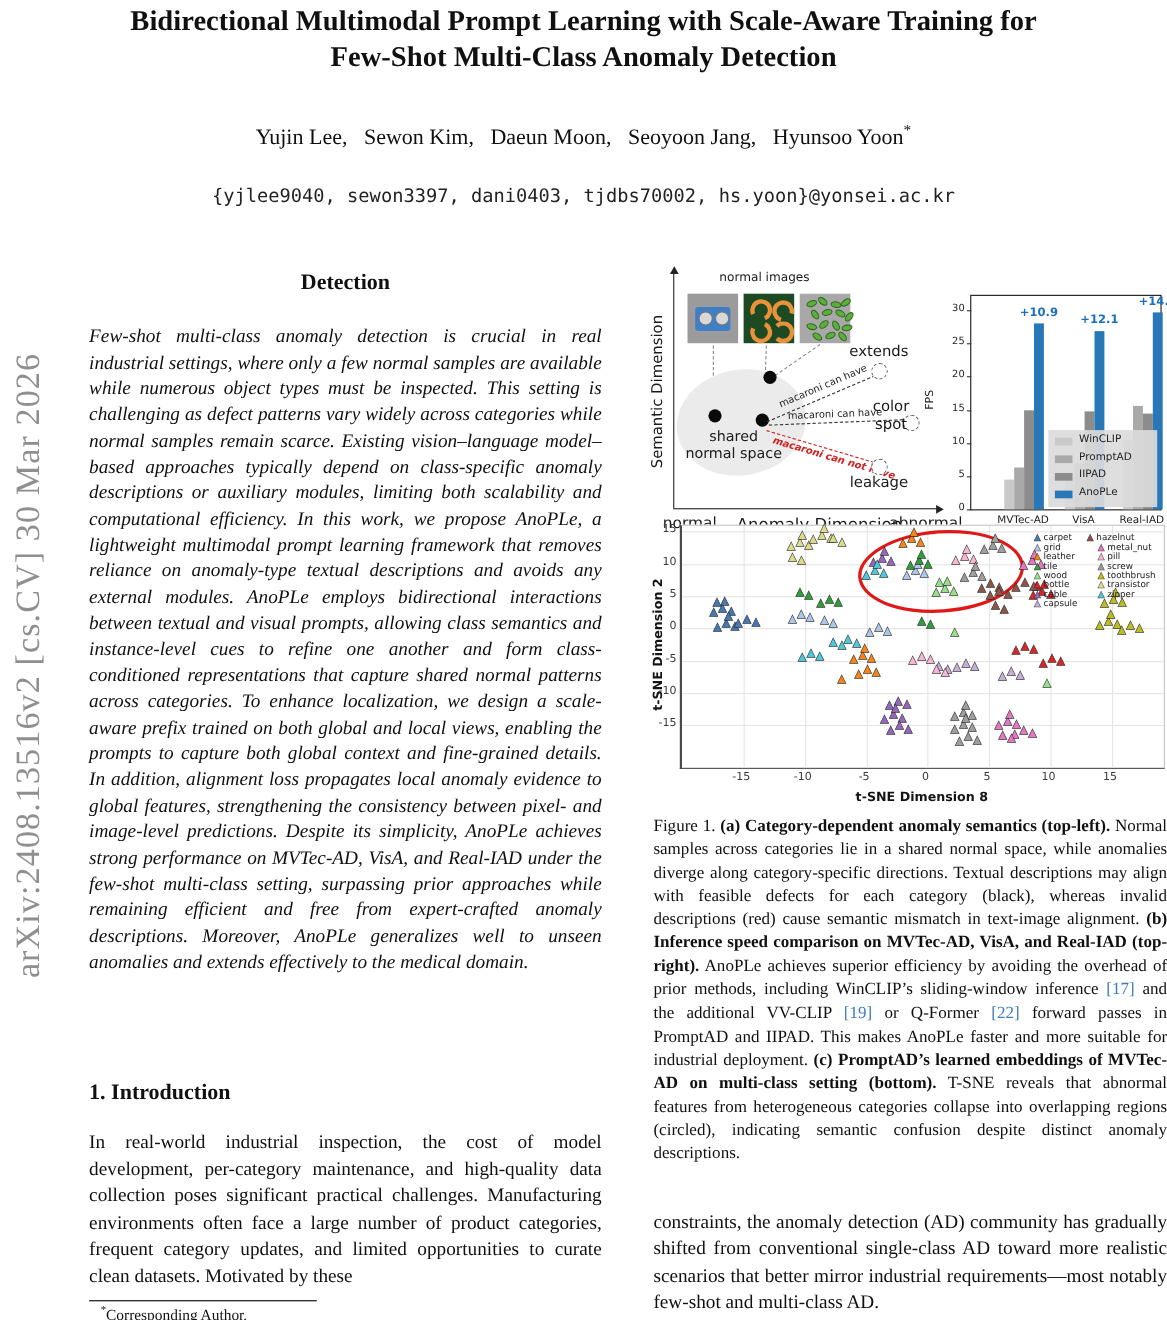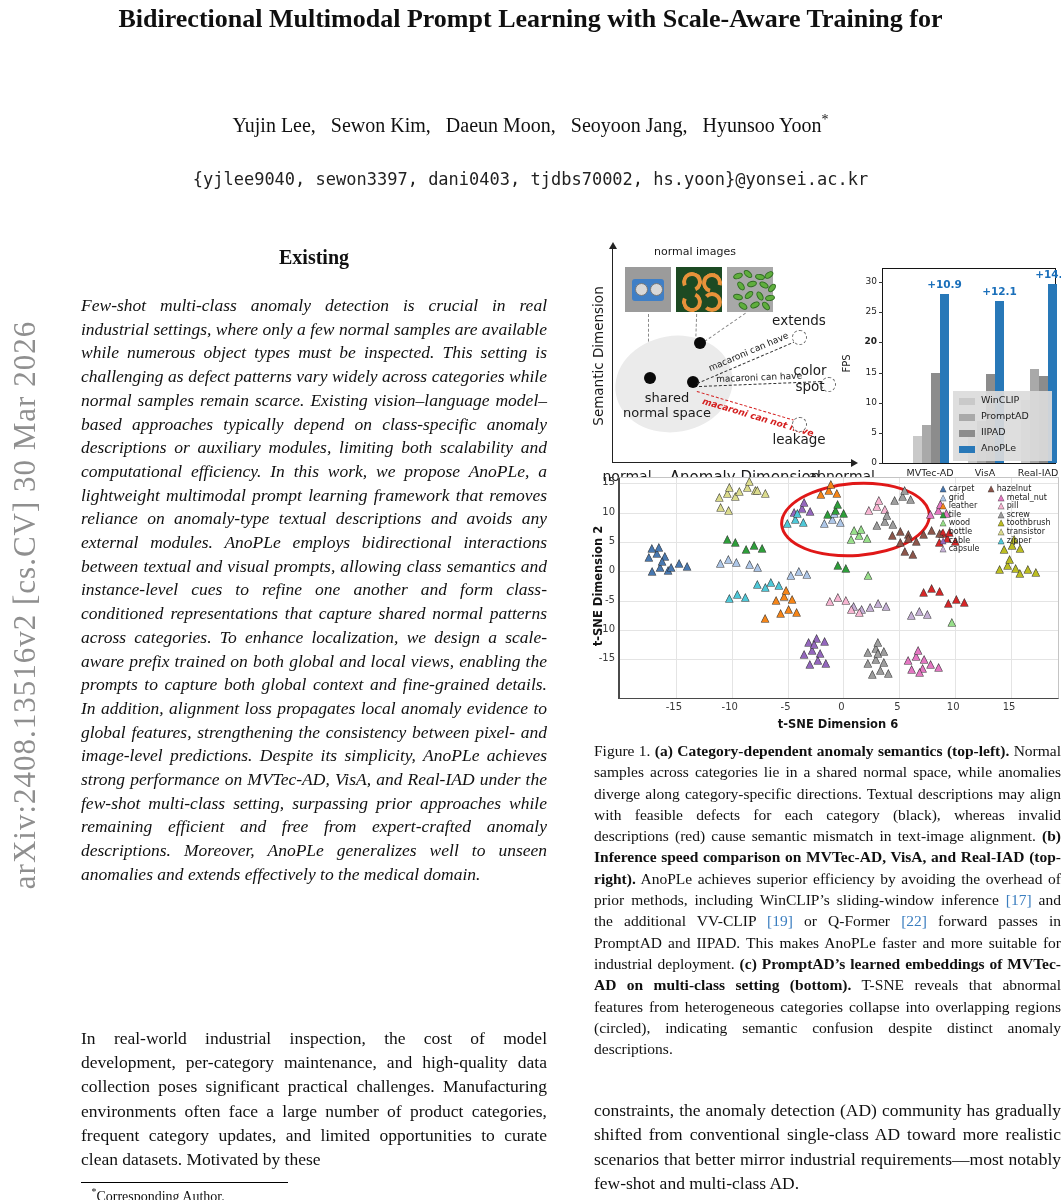--- a/index.html
+++ b/index.html
@@ -69,26 +69,28 @@
 </style>
 </head>
 <body>
 
 <div id="page">
 
   <div class="abs arxiv">arXiv:2408.13516v2  [cs.CV]  30 Mar 2026</div>
 
   <div class="abs title">
     <div>Bidirectional Multimodal Prompt Learning with Scale-Aware Training for</div>
+    <div>Few-Shot Multi-Class Anomaly Detection</div>
   </div>
   <div class="abs authors"><span>Yujin Lee,   Sewon Kim,   Daeun Moon,   Seoyoon Jang,   Hyunsoo Yoon</span><sup>*</sup></div>
   <div class="abs emails">{yjlee9040, sewon3397, dani0403, tjdbs70002, hs.yoon}@yonsei.ac.kr</div>
 
-  <div class="abs colL abst-h">Existing</div>
+  <div class="abs colL abst-h">Detection</div>
   <div class="abs colL abst-p">Few-shot multi-class anomaly detection is crucial in real industrial settings, where only a few normal samples are available while numerous object types must be inspected. This setting is challenging as defect patterns vary widely across categories while normal samples remain scarce. Existing vision–language model–based approaches typically depend on class-specific anomaly descriptions or auxiliary modules, limiting both scalability and computational efficiency. In this work, we propose AnoPLe, a lightweight multimodal prompt learning framework that removes reliance on anomaly-type textual descriptions and avoids any external modules. AnoPLe employs bidirectional interactions between textual and visual prompts, allowing class semantics and instance-level cues to refine one another and form class-conditioned representations that capture shared normal patterns across categories. To enhance localization, we design a scale-aware prefix trained on both global and local views, enabling the prompts to capture both global context and fine-grained details. In addition, alignment loss propagates local anomaly evidence to global features, strengthening the consistency between pixel- and image-level predictions. Despite its simplicity, AnoPLe achieves strong performance on MVTec-AD, VisA, and Real-IAD under the few-shot multi-class setting, surpassing prior approaches while remaining efficient and free from expert-crafted anomaly descriptions. Moreover, AnoPLe generalizes well to unseen anomalies and extends effectively to the medical domain.</div>
+  <div class="abs colL intro-h">1. Introduction</div>
   <div class="abs colL intro-p">In real-world industrial inspection, the cost of model development, per-category maintenance, and high-quality data collection poses significant practical challenges.  Manufacturing environments often face a large number of product categories, frequent category updates, and limited opportunities to curate clean datasets.  Motivated by these</div>
   <div class="abs colL foot-rule"></div>
   <div class="abs colL foot-txt">&nbsp;&nbsp;&nbsp;<sup>*</sup><span>Corresponding Author.</span></div>
 
   <div class="abs colR caption" id="caption"><span>Figure 1. </span><span class="b">(a) Category-dependent anomaly semantics (top-left).</span><span> Normal samples across categories lie in a shared normal space, while anomalies diverge along category-specific directions.  Textual descriptions may align with feasible defects for each category (black), whereas invalid descriptions (red) cause semantic mismatch in text-image alignment.  </span><span class="b">(b) Inference speed comparison on MVTec-AD, VisA, and Real-IAD (top-right).</span><span> AnoPLe achieves superior efficiency by avoiding the overhead of prior methods, including WinCLIP’s sliding-window inference </span><span class="cite">[17]</span><span> and the additional VV-CLIP </span><span class="cite">[19]</span><span> or Q-Former </span><span class="cite">[22]</span><span> forward passes in PromptAD and IIPAD. This makes AnoPLe faster and more suitable for industrial deployment. </span><span class="b">(c) PromptAD’s learned embeddings of MVTec-AD on multi-class setting (bottom).</span><span>  T-SNE reveals that abnormal features from heterogeneous categories collapse into overlapping regions (circled), indicating semantic confusion despite distinct anomaly descriptions.</span></div>
   <div class="abs colR closing">constraints, the anomaly detection (AD) community has gradually shifted from conventional single-class AD toward more realistic scenarios that better mirror industrial requirements—most notably few-shot and multi-class AD.</div>
 
   <div class="abs" id="fig">
 
     <div class="abs axline-v" style="left:27px;top:18px;height:214px;"></div>
@@ -193,21 +195,21 @@
         </div>
       </div>
     <div class="abs" id="bar-decor">
         <div class="abs bxlab" style="left: 315px; top: 237px; width: 60px;">MVTec-AD</div>
         <div class="abs bxlab" style="left: 370px; top: 237px; width: 60px;">VisA</div>
         <div class="abs bxlab" style="left: 423px; top: 237px; width: 60px;">Real-IAD</div>
         <div class="abs btick" style="left: 272px; top: 227px; width: 20px;">0</div>
         <div class="abs btick" style="left: 272px; top: 196.833px; width: 20px;">5</div>
         <div class="abs btick" style="left: 272px; top: 166.667px; width: 20px;">10</div>
         <div class="abs btick" style="left: 272px; top: 136.5px; width: 20px;">15</div>
-        <div class="abs btick" style="left: 272px; top: 106.333px; width: 20px; font-weight: bold;">20</div>
+        <div class="abs btick" style="left: 272px; top: 106.333px; width: 20px;">20</div>
         <div class="abs btick" style="left: 272px; top: 76.1667px; width: 20px;">25</div>
         <div class="abs btick" style="left: 272px; top: 46px; width: 20px;">30</div>
         <div class="abs btick" style="left: 252px; top: 128px; transform: rotate(-90deg); font-size: 10px;">FPS</div>
       </div>
 
     <div class="abs" id="tsne">
         <div class="grid-v" style="left: 55.8673px;"></div>
         <div class="grid-v" style="left: 111.735px;"></div>
         <div class="grid-v" style="left: 167.602px;"></div>
         <div class="grid-v" style="left: 223.469px;"></div>
@@ -419,17 +421,17 @@
         <div class="abs stick" style="left: 297.337px; top: 471px; width: 30px; text-align: center;">5</div>
         <div class="abs stick" style="left: 353.204px; top: 471px; width: 30px; text-align: center;">10</div>
         <div class="abs stick" style="left: 409.071px; top: 471px; width: 30px; text-align: center;">15</div>
         <div class="abs stick" style="left: 2px; top: 246.28px; width: 28px; text-align: right;">15</div>
         <div class="abs stick" style="left: 2px; top: 275.613px; width: 28px; text-align: right;">10</div>
         <div class="abs stick" style="left: 2px; top: 304.947px; width: 28px; text-align: right;">5</div>
         <div class="abs stick" style="left: 2px; top: 334.28px; width: 28px; text-align: right;">0</div>
         <div class="abs stick" style="left: 2px; top: 363.613px; width: 28px; text-align: right;">-5</div>
         <div class="abs stick" style="left: 2px; top: 392.947px; width: 28px; text-align: right;">-10</div>
         <div class="abs stick" style="left: 2px; top: 422.28px; width: 28px; text-align: right;">-15</div>
-        <div class="abs axlab" style="left: 153px; top: 487px; width: 200px; text-align: center;">t-SNE Dimension 6</div>
+        <div class="abs axlab" style="left: 153px; top: 487px; width: 200px; text-align: center;">t-SNE Dimension 8</div>
         <div class="abs axlab" style="left: -67px; top: 349px; width: 160px; text-align: center; transform: rotate(-90deg);">t-SNE Dimension 2</div>
       </div>
   </div>
 </div>
 
 </body></html>

